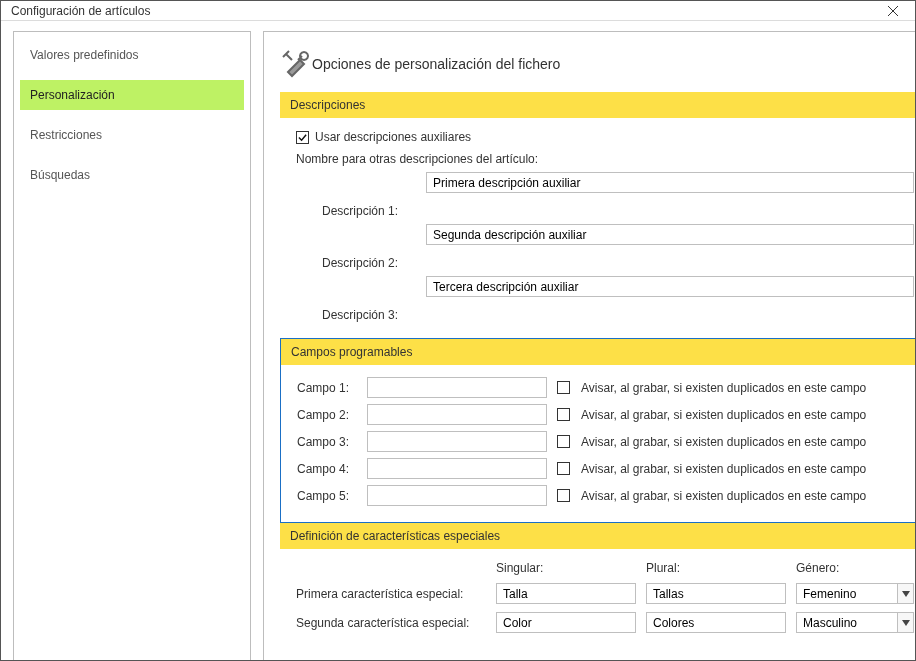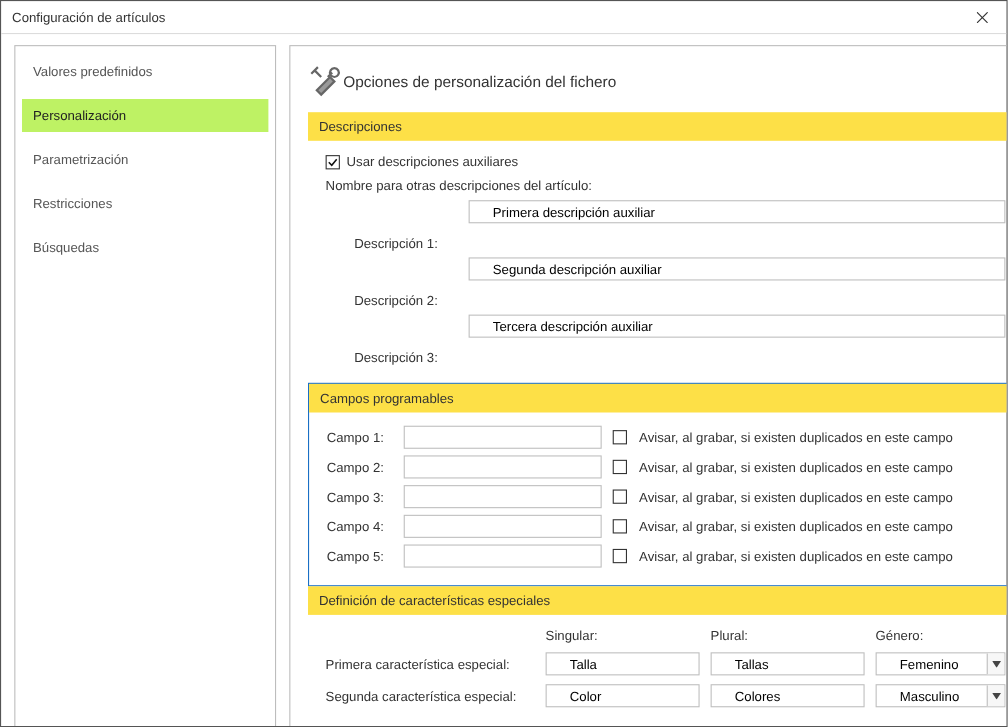--- a/index.html
+++ b/index.html
@@ -15,21 +15,21 @@
     border: 1px solid #555;
     display: flex;
     flex-direction: column;
   }
 
   
   .titlebar {
     display: flex;
     align-items: center;
     justify-content: space-between;
-    height: 30px;
+    height: 20px;
     padding: 0 0 0 10px;
     border-bottom: 1px solid #dcdcdc;
   }
   .titlebar .title { font-size: 12px; }
   .titlebar .close {
     width: 45px;
     height: 30px;
     display: flex;
     align-items: center;
     justify-content: center;
@@ -122,21 +122,21 @@
     display: grid;
     grid-template-columns: 90px 1fr;
     row-gap: 6px;
     column-gap: 14px;
     margin-left: 26px;
   }
   .desc-grid label { align-self: center; margin-top: 32px; }
   .txt {
     height: 21px;
     border: 1px solid #bfbfbf;
-    padding: 2px 21px;
+    padding: 2px 6px;
     font: inherit;
     width: 100%;
   }
 
   
   .campos-grid {
     display: grid;
     grid-template-columns: 60px 180px 14px 1fr;
     row-gap: 6px;
     column-gap: 10px;
@@ -196,21 +196,20 @@
     </svg>
   </div>
 </div>
 
 <div class="dialog-body">
   <div class="cols">
 
     <div class="panel sidebar">
       <div class="nav-item">Valores predefinidos</div>
       <div class="nav-item selected">Personalización</div>
-      <div class="nav-item">Parametrización</div>
       <div class="nav-item">Restricciones</div>
       <div class="nav-item">Búsquedas</div>
     </div>
 
     <div class="panel main">
 
       <div class="header-row">
         <span>
           <svg width="32" height="32" viewBox="0 0 32 32">
             <g stroke="#666" stroke-width="2" fill="#9a9a9a">

